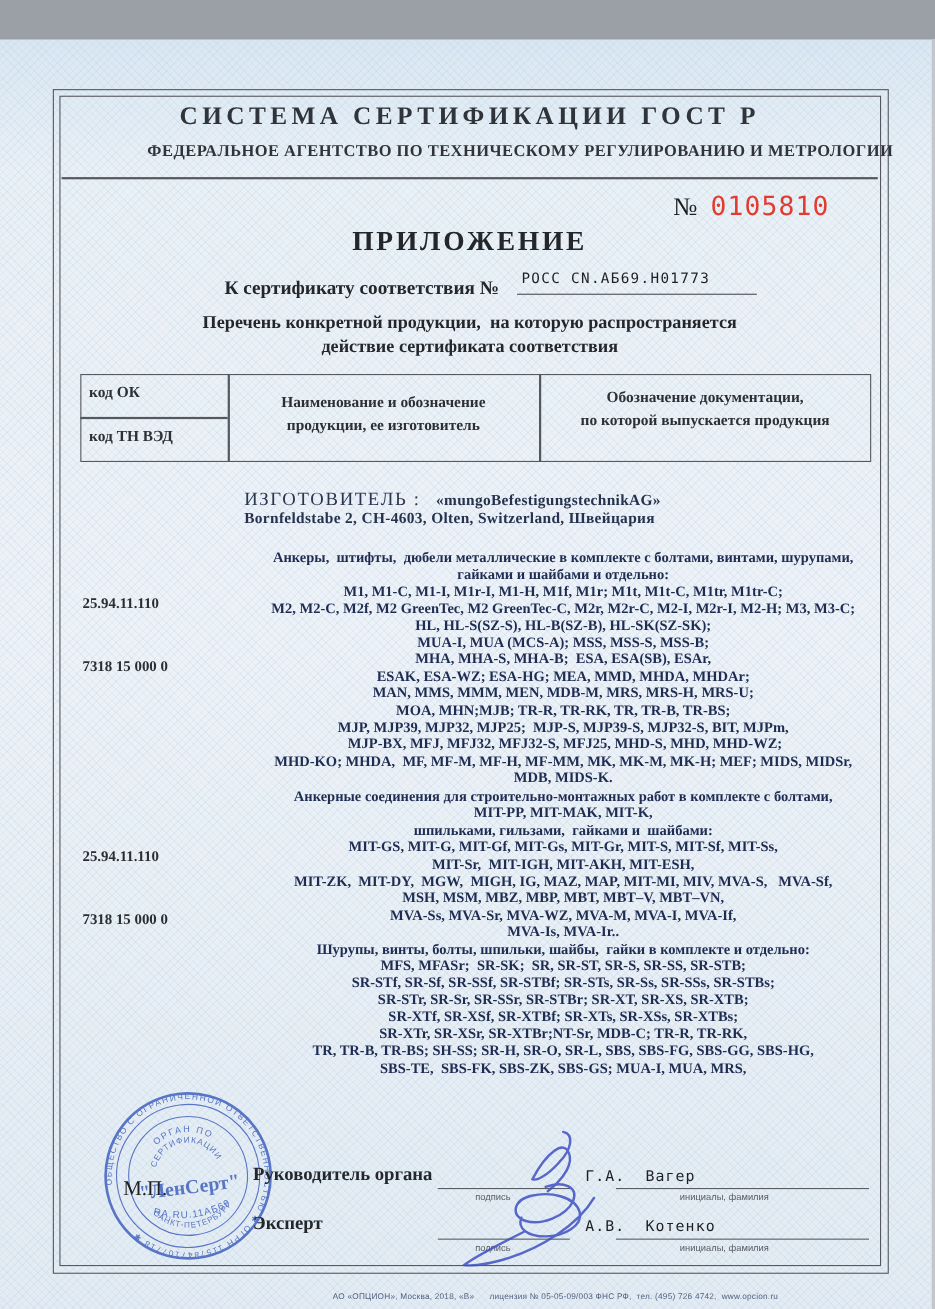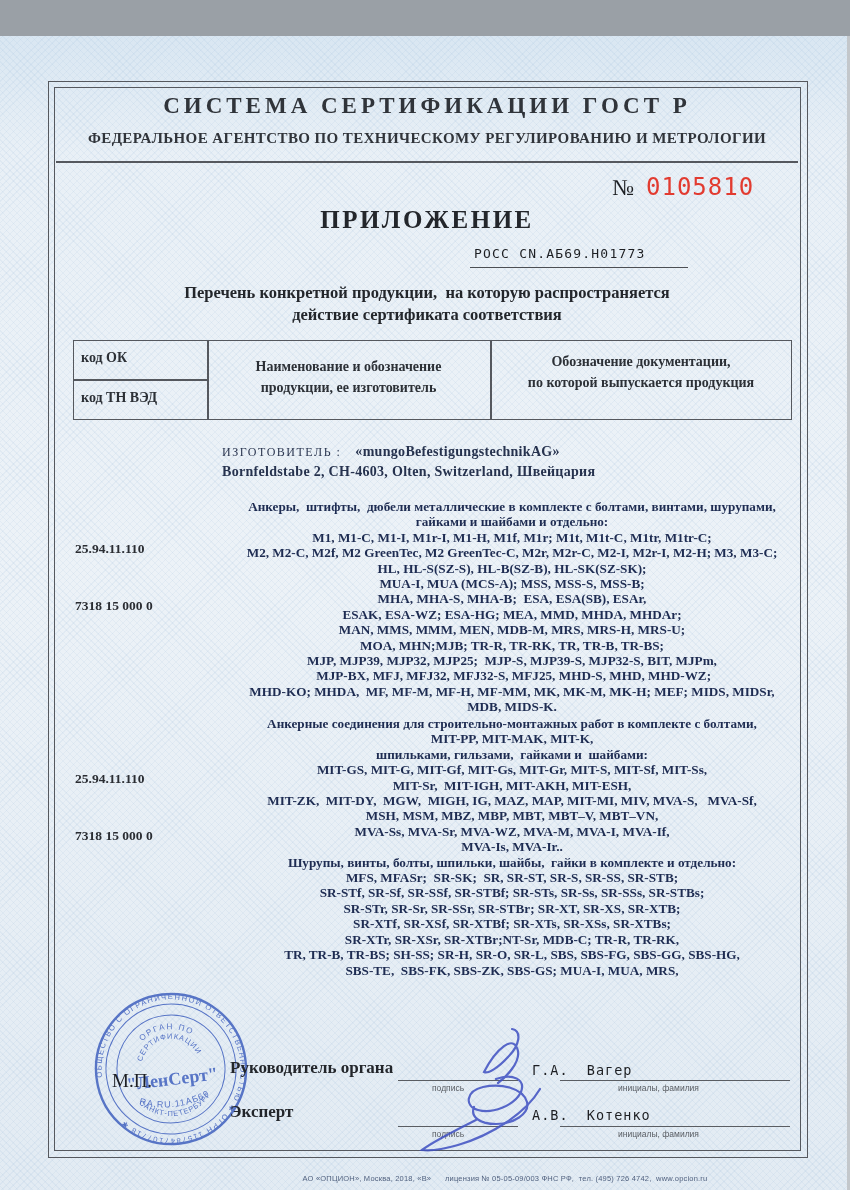--- a/index.html
+++ b/index.html
@@ -15,21 +15,21 @@
     box-sizing:border-box;
     margin-top:36px;
   }
   .abs{position:absolute;}
   
   .frame-outer{left:48px;top:45px;width:758px;height:1075px;border:1.5px solid #55585e;}
   .frame-inner{left:54px;top:51px;width:745px;height:1062px;border:1.5px solid #55585e;}
   .header-rule{left:56px;top:125px;width:742px;height:2px;background:#55585e;}
   
   .gost-title{left:56px;top:57px;width:742px;text-align:center;font-size:23px;font-weight:bold;letter-spacing:4px;color:#30343a;}
-  .fata-subtitle{left:56px;top:94px;width:742px;text-align:center;font-size:15px;font-weight:bold;letter-spacing:.4px;color:#30343a;}
+  .fata-subtitle{left:56px;top:94px;width:742px;text-align:center;font-size:15px;font-weight:bold;letter-spacing:.4px;color:#30343a;padding-left:46px;}
   
   .form-no{left:612px;top:139px;font-size:23px;color:#1d1f23;}
   .form-no-val{left:646px;top:137px;font-family:"DejaVu Sans Mono",monospace;font-size:24px;letter-spacing:1px;color:#e23b30;}
   
   .attachment-title{left:56px;top:170px;width:742px;text-align:center;font-size:25px;font-weight:bold;letter-spacing:2.5px;color:#23262b;}
   .cert-label{left:204px;top:215px;font-size:17.5px;font-weight:bold;color:#23262b;}
   .cert-number{left:474px;top:210px;font-family:"DejaVu Sans Mono",monospace;font-size:13px;letter-spacing:1.2px;color:#1d1f23;white-space:pre;}
   .cert-underline{left:470px;top:231px;width:218px;height:1px;background:#4c4f54;}
   .desc1{left:56px;top:247px;width:742px;text-align:center;font-size:16.5px;font-weight:bold;color:#23262b;white-space:pre;}
   .desc2{left:56px;top:269px;width:742px;text-align:center;font-size:16.5px;font-weight:bold;color:#23262b;}
@@ -38,21 +38,21 @@
   .tbl-v1{left:207px;top:304px;width:1.5px;height:80px;background:#55585e;}
   .tbl-v2{left:490px;top:304px;width:1.5px;height:80px;background:#55585e;}
   .tbl-h1{left:73px;top:343px;width:134px;height:1.5px;background:#55585e;}
   .cell{font-size:14px;font-weight:bold;color:#2c3036;}
   .cell-ok{left:81px;top:314px;}
   .cell-tnved{left:81px;top:354px;}
   .cell-name{left:208px;top:320px;width:281px;text-align:center;line-height:21px;}
   .cell-doc{left:491px;top:315px;width:300px;text-align:center;line-height:21px;}
   
   .manu{left:222px;top:408px;font-size:14px;color:#26324e;}
-  .manu .lbl{letter-spacing:1.5px;font-size:12px;color:#2b3650;}
+  .manu .lbl{letter-spacing:1.5px;font-size:17px;color:#2b3650;}
   .manu .nm{font-weight:bold;letter-spacing:.3px;}
   .manu-addr{left:222px;top:428px;font-size:14px;font-weight:bold;letter-spacing:.3px;color:#26324e;}
   
   .codes{font-size:13.5px;font-weight:bold;color:#2a2d33;line-height:19px;white-space:pre;}
   .codes1{left:75px;top:465px;}
   .codes2{left:75px;top:695px;}
   .plines{width:580px;font-size:13.2px;font-weight:bold;color:#1e2c52;line-height:15.4px;text-align:center;}
   .plines1{left:222px;top:463px;}
   .plines2{left:222px;top:680px;}
   .code-line{white-space:pre;}
@@ -88,20 +88,21 @@
   <div class="abs frame-inner"></div>
   <div class="abs header-rule"></div>
 
   <div class="abs gost-title">СИСТЕМА СЕРТИФИКАЦИИ ГОСТ Р</div>
   <div class="abs fata-subtitle">ФЕДЕРАЛЬНОЕ АГЕНТСТВО ПО ТЕХНИЧЕСКОМУ РЕГУЛИРОВАНИЮ И МЕТРОЛОГИИ</div>
 
   <span class="abs form-no">№</span>
   <span class="abs form-no-val">0105810</span>
 
   <div class="abs attachment-title">ПРИЛОЖЕНИЕ</div>
+  <span class="abs cert-label">К сертификату соответствия №</span>
   <span class="abs cert-number">РОСС CN.АБ69.Н01773</span>
   <div class="abs cert-underline"></div>
   <div class="abs desc1">Перечень конкретной продукции,  на которую распространяется</div>
   <div class="abs desc2">действие сертификата соответствия</div>
 
   <div class="abs tbl"></div>
   <div class="abs tbl-v1"></div>
   <div class="abs tbl-v2"></div>
   <div class="abs tbl-h1"></div>
   <div class="abs cell cell-ok">код ОК</div>

